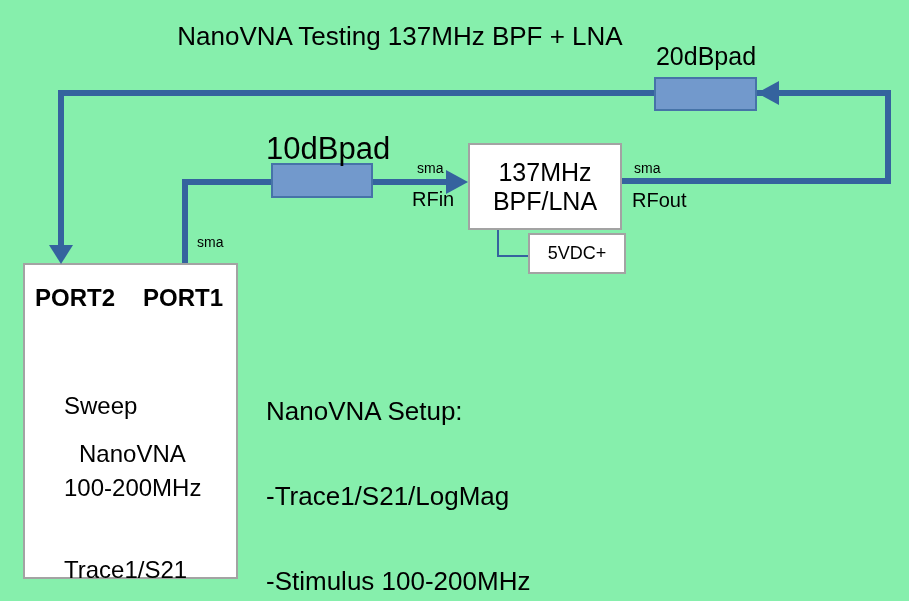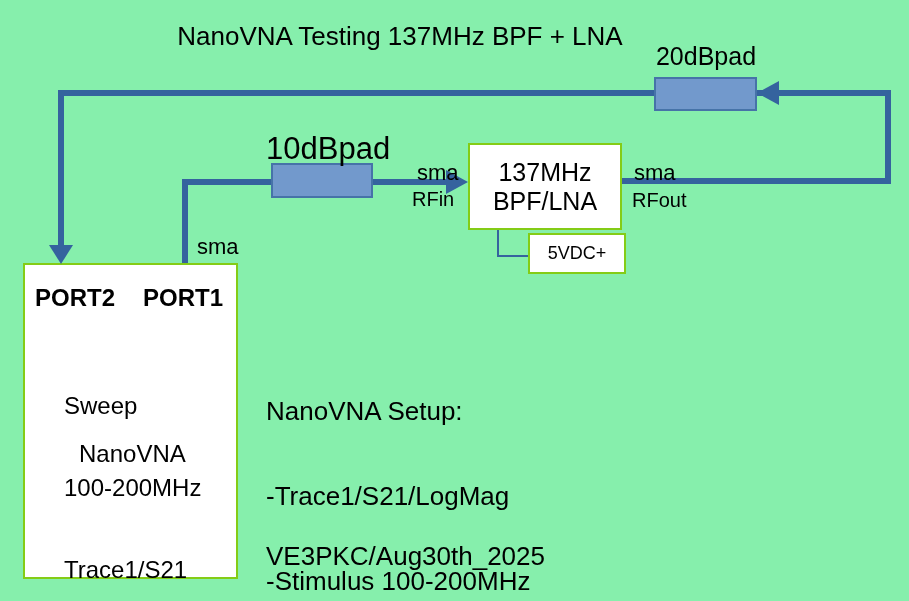--- a/index.html
+++ b/index.html
@@ -6,38 +6,38 @@
   .canvas{
     position:relative;width:909px;height:601px;background:#86efac;
     font-family:"Liberation Sans",sans-serif;color:#000;overflow:hidden;
   }
   .txt{position:absolute;white-space:pre;z-index:4;}
   
   .sline{position:absolute;background:#35639e;z-index:1;}
   
   .pad{position:absolute;background:#7299cc;border:2px solid #4673a8;box-sizing:border-box;z-index:2;}
   
-  .box{position:absolute;background:#fff;border:2px solid #84cc16;box-sizing:border-box;z-index:2;}
+  .box{position:absolute;background:#fff;border:2px solid #a3a3a3;box-sizing:border-box;z-index:2;}
   .thin{position:absolute;background:#35639e;z-index:1;}
   
   .arrow{position:absolute;width:0;height:0;z-index:3;}
   .arrow-left{border-top:12px solid transparent;border-bottom:12px solid transparent;border-right:22px solid #35639e;}
   .arrow-right{border-top:12px solid transparent;border-bottom:12px solid transparent;border-left:22px solid #35639e;}
   .arrow-down{border-left:12px solid transparent;border-right:12px solid transparent;border-top:19px solid #35639e;}
 
   .title{left:175px;top:21px;width:450px;text-align:center;font-size:26px;}
   .pad20-label{left:650px;top:42px;width:112px;text-align:center;font-size:25px;}
   .pad10-label{left:266px;top:131px;width:112px;text-align:center;font-size:31px;}
 
   .dut{left:468px;top:143px;width:154px;height:87px;display:flex;flex-direction:column;
        align-items:center;justify-content:center;font-size:25px;line-height:29px;text-align:center;}
   .power{left:528px;top:233px;width:98px;height:41px;display:flex;align-items:center;
          justify-content:center;font-size:18px;}
 
-  .sma{font-size:22px;}
+  .sma{font-size:14px;}
   .portlbl{font-size:20px;}
 
   .vna{left:23px;top:263px;width:215px;height:316px;}
   .ports{left:35px;top:284px;font-size:24px;display:flex;gap:28px;font-weight:bold;}
   .vna-settings{left:64px;top:338px;font-size:24px;line-height:27.2px;}
   .vna-name{left:79px;top:440px;font-size:24px;}
 
   .setup{left:266px;top:340px;font-size:26px;line-height:28.4px;}
   .credit{left:266px;top:541px;font-size:26px;}
 </style>
@@ -95,15 +95,14 @@
   <div class="txt vna-name">NanoVNA</div>
 
   <div class="txt setup">
     <div>NanoVNA Setup:</div>
     <div>-Trace1/S21/LogMag</div>
     <div>-Stimulus 100-200MHz</div>
     
     
   </div>
 
-  <div class="txt credit">VE3PKC/Aug30th_2025</div>
 
 </div>
 
 </body></html>

